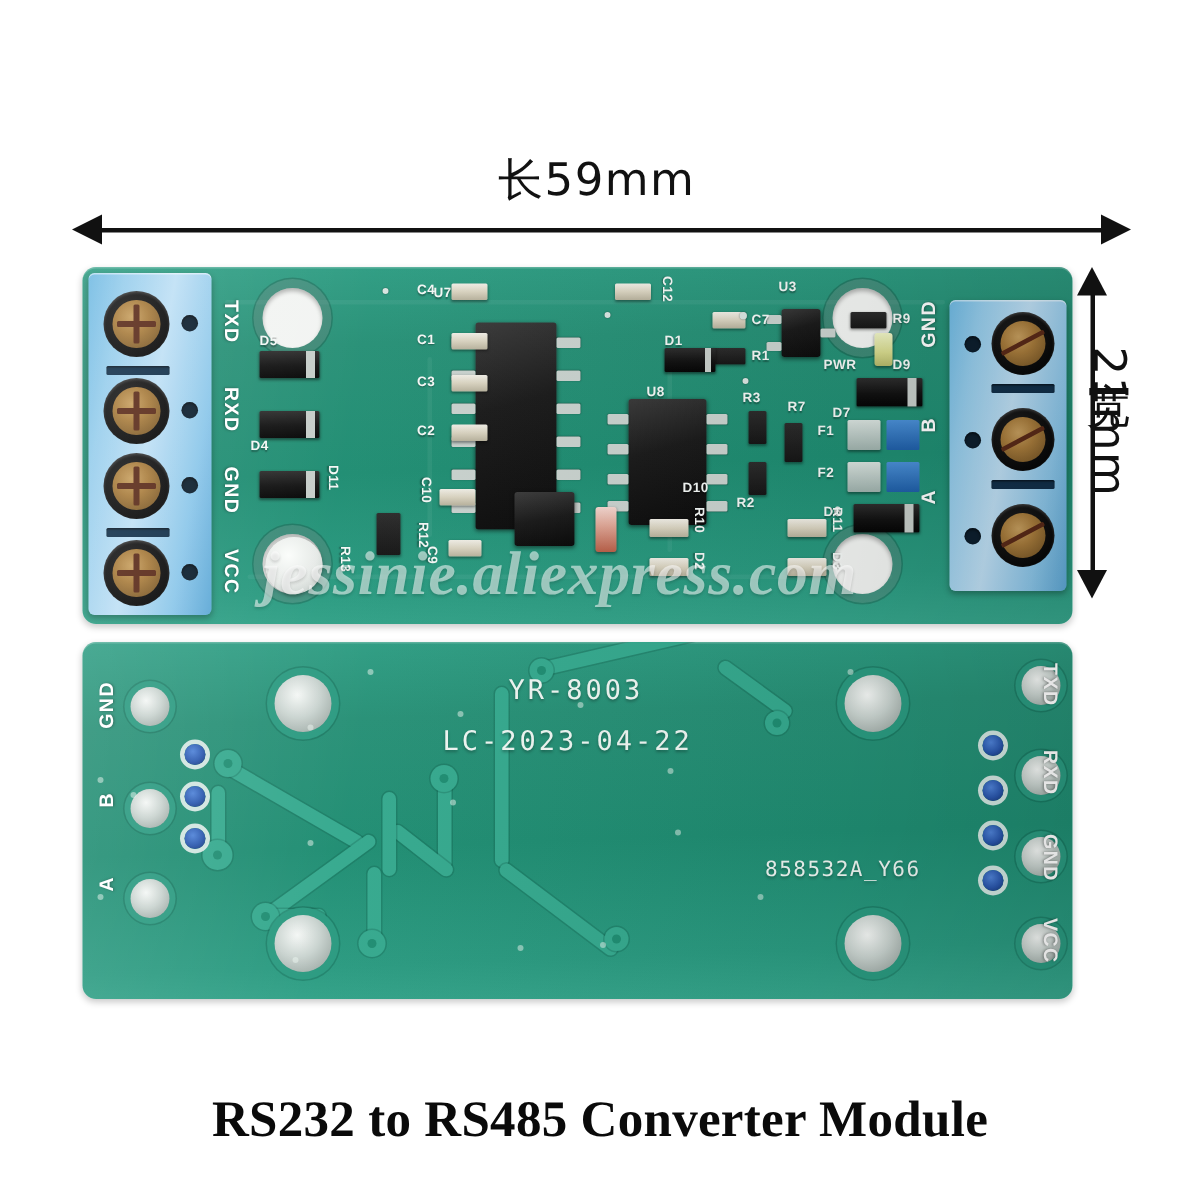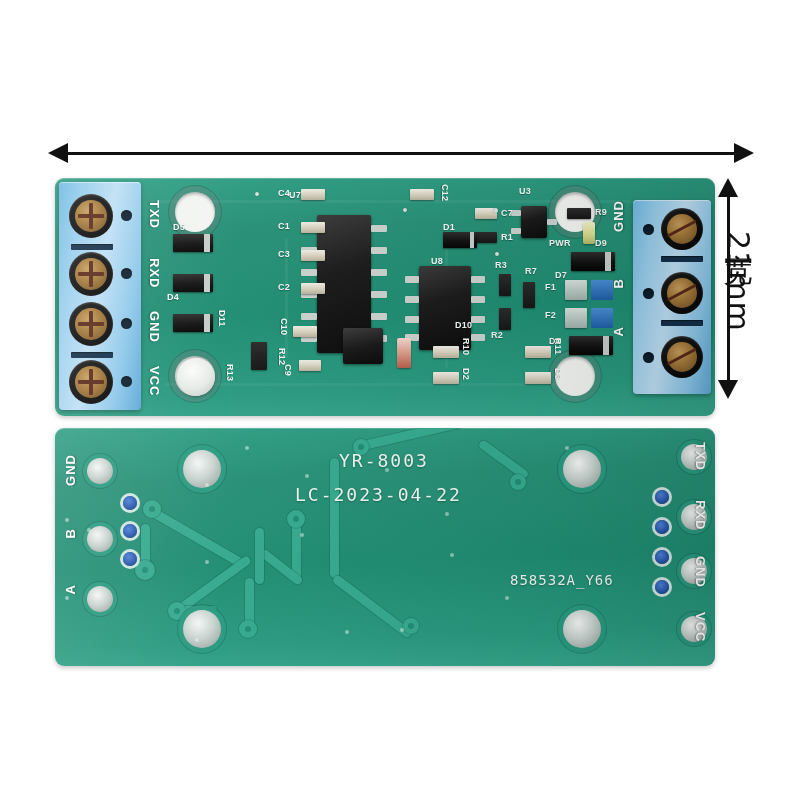--- a/index.html
+++ b/index.html
@@ -256,20 +256,21 @@
     font-family:"Liberation Serif", serif; color:#0a0a0a;
     letter-spacing:0.2px;
   }
 </style>
 </head>
 <body>
 
 <div id="stage">
 
 
+  <div class="dim-h-label">长59mm</div>
   <div class="dim-h-line"></div>
   <div class="arrow arrow-left"></div>
   <div class="arrow arrow-right"></div>
 
   <div class="dim-v-label">宽21mm</div>
   <div class="dim-v-line"></div>
   <div class="arrow arrow-up"></div>
   <div class="arrow arrow-down"></div>
 
   <div class="board" id="board-front">
@@ -561,15 +562,17 @@
     <div class="smallvia" style="left:450px; top:168px; width:4px; height:4px;"></div>
     <div class="smallvia" style="left:290px; top:202px; width:4px; height:4px;"></div>
     <div class="smallvia" style="left:140px; top:210px; width:4px; height:4px;"></div>
     <div class="smallvia" style="left:10px; top:90px; width:4px; height:4px;"></div>
     <div class="smallvia" style="left:10px; top:168px; width:4px; height:4px;"></div>
     <div class="smallvia" style="left:345px; top:200px; width:4px; height:4px;"></div>
 
     <div class="board-sheen"></div>
   </div>
 
-
+  <div class="watermark">jessinie.aliexpress.com</div>
+
+  <div class="caption">RS232 to RS485 Converter Module</div>
 
 </div>
 
 </body></html>

